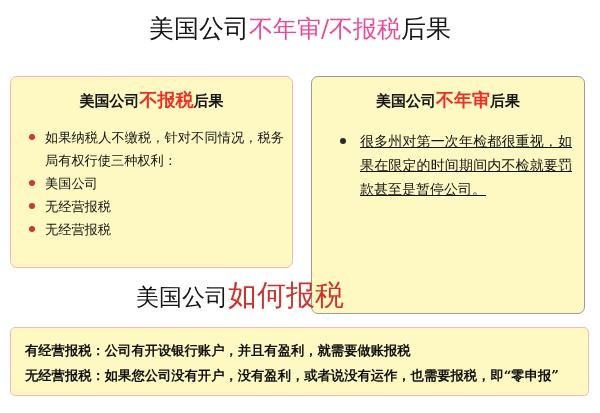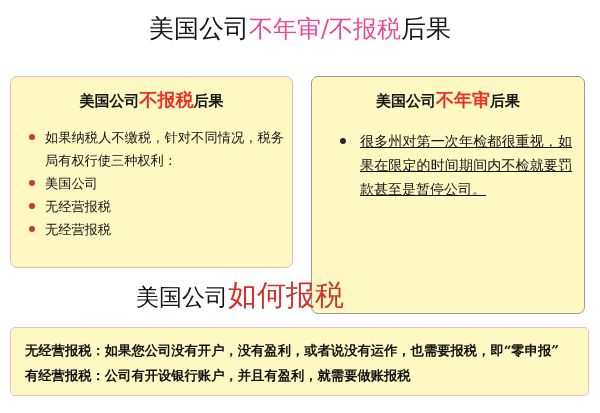--- a/index.html
+++ b/index.html
@@ -204,16 +204,16 @@
     </li>
   </ul>
 </div>
 
 <div class="title-second">
   <span class="t-black">美国公司</span><span class="t-red">如何报税</span>
 </div>
 
 <div class="box box-bottom">
   <div class="bottom-lines">
+    <div class="bottom-line">有经营报税：公司有开设银行账户，并且有盈利，就需要做账报税</div>
     <div class="bottom-line">无经营报税：如果您公司没有开户，没有盈利，或者说没有运作，也需要报税，即“零申报”</div>
-    <div class="bottom-line">有经营报税：公司有开设银行账户，并且有盈利，就需要做账报税</div>
   </div>
 </div>
 
 </body></html>

